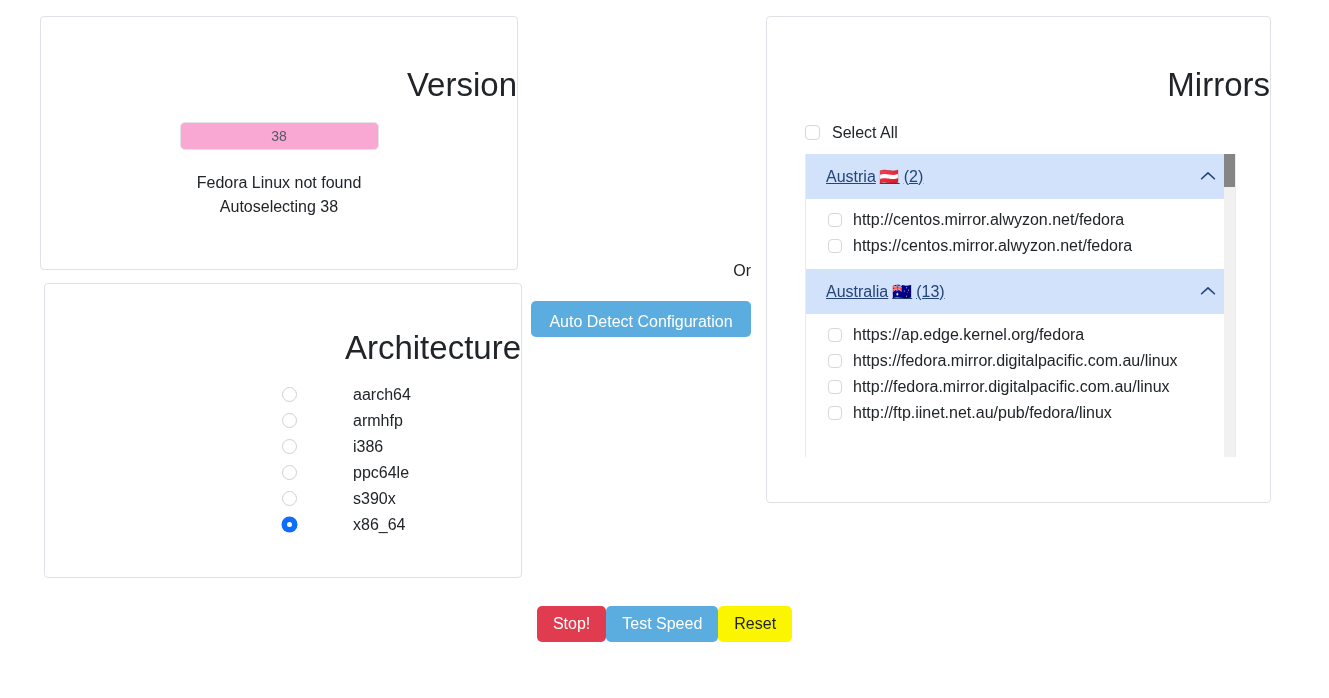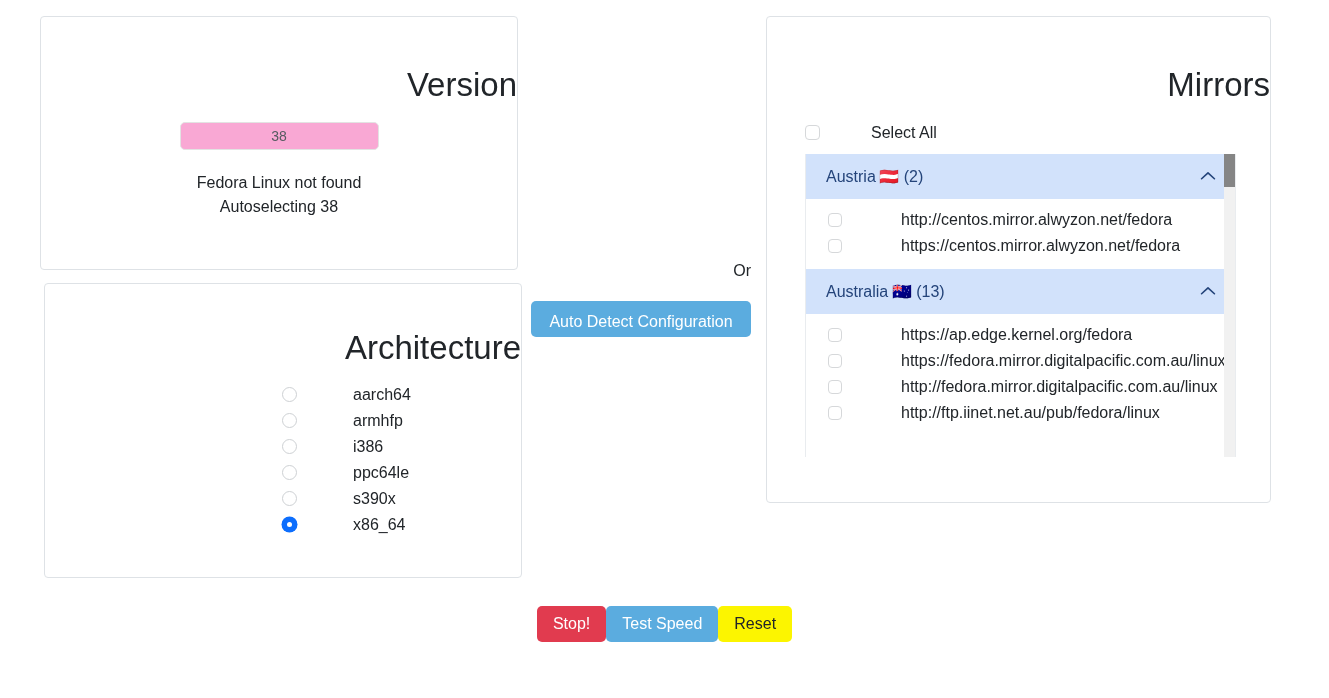--- a/index.html
+++ b/index.html
@@ -124,21 +124,20 @@
     font-size: 16px;
     cursor: pointer;
     padding: 12px;
   }
 
   
   .select-all-row {
     display: flex;
     align-items: center;
     margin: 19px 0 0 38px;
-    gap: 39px;
   }
   .checkbox-mark {
     width: 15px; height: 15px;
     border: 1px solid #d6d8da;
     border-radius: 4px;
     background: #ffffff;
     flex: 0 0 auto;
   }
   .select-all-label {
     margin-left: 12px;
@@ -161,32 +160,31 @@
     display: flex;
     align-items: center;
     justify-content: space-between;
     height: 45px;
     padding: 0 16px 0 20px;
     background: #d2e2fb;
     font-size: 16px;
     color: #24447a;
     cursor: pointer;
   }
-  .group-header-text { white-space: nowrap; }
+  .group-header-text { white-space: nowrap; text-decoration: underline; }
   .flag { margin: 0 4px; }
   .chevron { width: 22px; height: 22px; flex: 0 0 auto; }
 
   .mirror-list { padding: 8px 0 10px 0; }
   .mirror-row {
     display: flex;
     align-items: center;
     height: 26px;
     padding-left: 22px;
     cursor: pointer;
-    gap: 48px;
   }
   .mirror-row .checkbox-mark { width: 14px; height: 14px; }
   .mirror-url {
     margin-left: 11px;
     font-size: 16px;
     color: #212529;
     white-space: nowrap;
   }
 
   .scrollbar-track {

